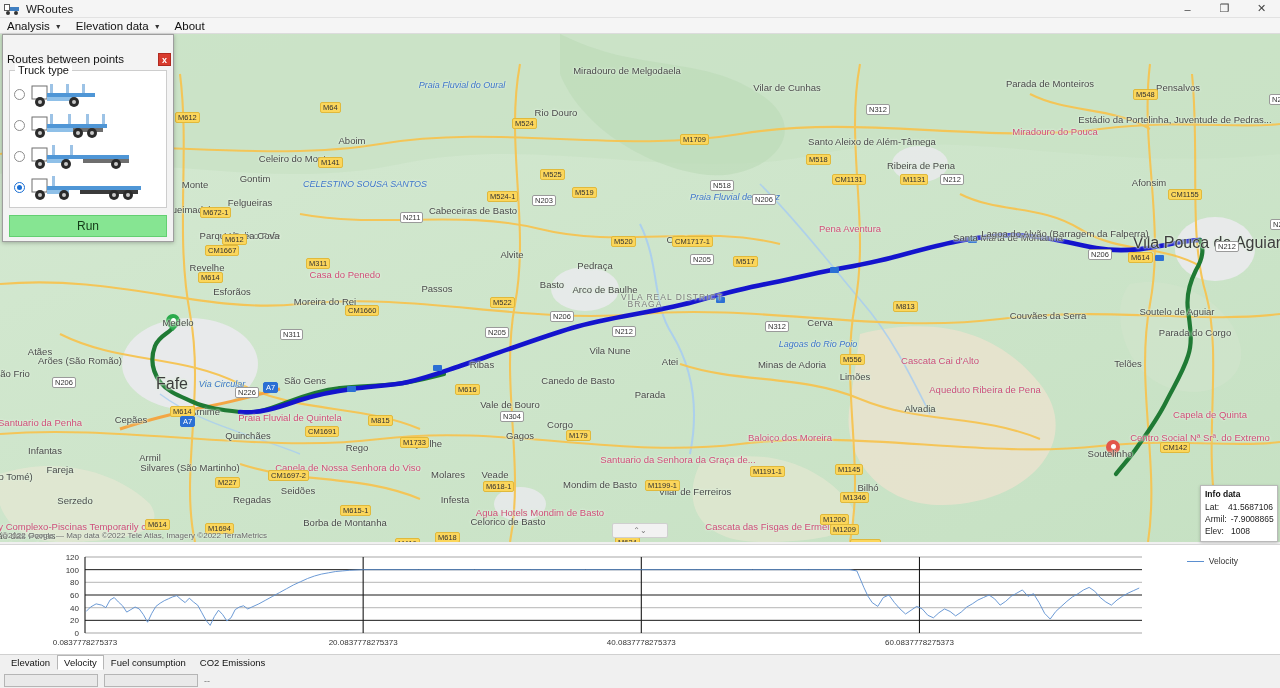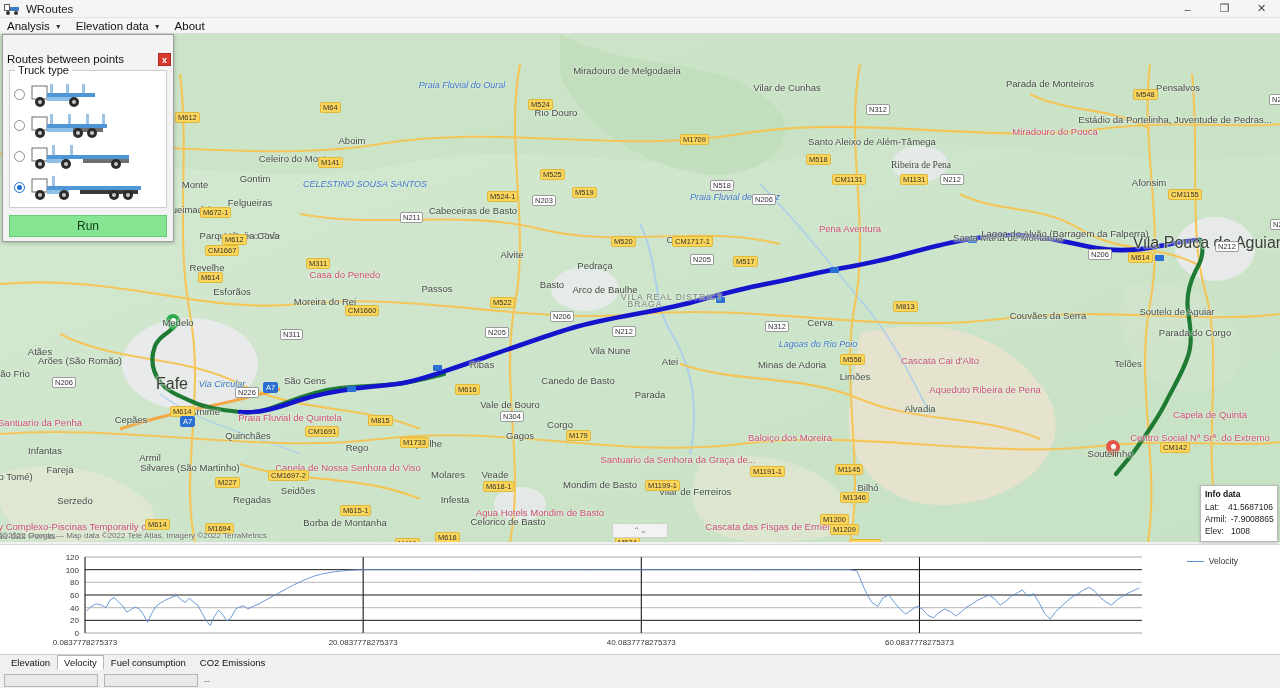--- a/index.html
+++ b/index.html
@@ -244,21 +244,21 @@
         <div class="maplabel" style="left: 1050px; top: 44px; transform: translateX(-50%);">Parada de Monteiros</div>
         <div class="maplabel" style="left: 1178px; top: 48px; transform: translateX(-50%);">Pensalvos</div>
         <div class="maplabel water" style="left: 462px; top: 46px; transform: translateX(-50%);">Praia Fluvial do Oural</div>
         <div class="maplabel" style="left: 1175px; top: 80px; transform: translateX(-50%);">Estádio da Portelinha, Juventude de Pedras...</div>
         <div class="maplabel poi" style="left: 1055px; top: 92px; transform: translateX(-50%);">Miradouro do Pouca</div>
         <div class="maplabel" style="left: 556px; top: 73px; transform: translateX(-50%);">Rio Douro</div>
         <div class="maplabel" style="left: 352px; top: 101px; transform: translateX(-50%);">Aboim</div>
         <div class="maplabel" style="left: 872px; top: 102px; transform: translateX(-50%);">Santo Aleixo de Além-Tâmega</div>
         <div class="maplabel" style="left: 295px; top: 119px; transform: translateX(-50%);">Celeiro do Monte</div>
         <div class="maplabel water" style="left: 365px; top: 145px; transform: translateX(-50%);">CELESTINO SOUSA SANTOS</div>
-        <div class="maplabel" style="left: 921px; top: 126px; transform: translateX(-50%); font-family: Liberation Serif, serif;">Ribeira de Pena</div>
+        <div class="maplabel" style="left: 921px; top: 126px; transform: translateX(-50%);">Ribeira de Pena</div>
         <div class="maplabel" style="left: 1149px; top: 143px; transform: translateX(-50%);">Afonsim</div>
         <div class="maplabel" style="left: 255px; top: 139px; transform: translateX(-50%);">Gontim</div>
         <div class="maplabel water" style="left: 735px; top: 158px; transform: translateX(-50%);">Praia Fluvial de Cavez</div>
         <div class="maplabel" style="left: 195px; top: 145px; transform: translateX(-50%);">Monte</div>
         <div class="maplabel" style="left: 473px; top: 171px; transform: translateX(-50%);">Cabeceiras de Basto</div>
         <div class="maplabel big" style="left: 1207px; top: 200px; transform: translateX(-50%);">Vila Pouca de Aguiar</div>
         <div class="maplabel" style="left: 190px; top: 170px; transform: translateX(-50%);">Queimadela</div>
         <div class="maplabel" style="left: 250px; top: 163px; transform: translateX(-50%);">Felgueiras</div>
         <div class="maplabel poi" style="left: 850px; top: 189px; transform: translateX(-50%);">Pena Aventura</div>
         <div class="maplabel" style="left: 1008px; top: 198px; transform: translateX(-50%);">Santa Marta de Montanha</div>
@@ -336,21 +336,21 @@
         <div class="maplabel" style="left: 10px; top: 496px; transform: translateX(-50%);">dé de São das Penas</div>
         <div class="maplabel" style="left: 345px; top: 483px; transform: translateX(-50%);">Borba de Montanha</div>
         <div class="maplabel" style="left: 508px; top: 482px; transform: translateX(-50%);">Celorico de Basto</div>
         <div class="maplabel poi" style="left: 770px; top: 487px; transform: translateX(-50%);">Cascata das Fisgas de Ermelo</div>
       </div>
     <div id="map-shields">
         <div class="shield y" style="left: 1133px; top: 55px;">M548</div>
         <div class="shield" style="left: 1269px; top: 60px;">N2</div>
         <div class="shield y" style="left: 175px; top: 78px;">M612</div>
         <div class="shield y" style="left: 320px; top: 68px;">M64</div>
-        <div class="shield y" style="left: 512px; top: 65px; margin-left: 16px;">M524</div>
+        <div class="shield y" style="left: 512px; top: 84px;">M524</div>
         <div class="shield" style="left: 866px; top: 70px;">N312</div>
         <div class="shield y" style="left: 680px; top: 100px;">M1709</div>
         <div class="shield y" style="left: 832px; top: 140px;">CM1131</div>
         <div class="shield y" style="left: 900px; top: 140px;">M1131</div>
         <div class="shield" style="left: 940px; top: 140px;">N212</div>
         <div class="shield y" style="left: 540px; top: 135px;">M525</div>
         <div class="shield y" style="left: 572px; top: 153px;">M519</div>
         <div class="shield y" style="left: 806px; top: 120px;">M518</div>
         <div class="shield" style="left: 710px; top: 146px;">N518</div>
         <div class="shield" style="left: 752px; top: 160px;">N206</div>

